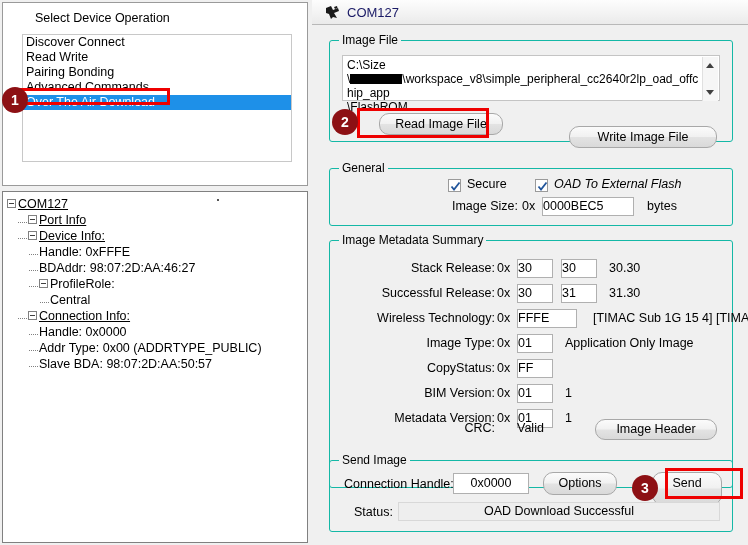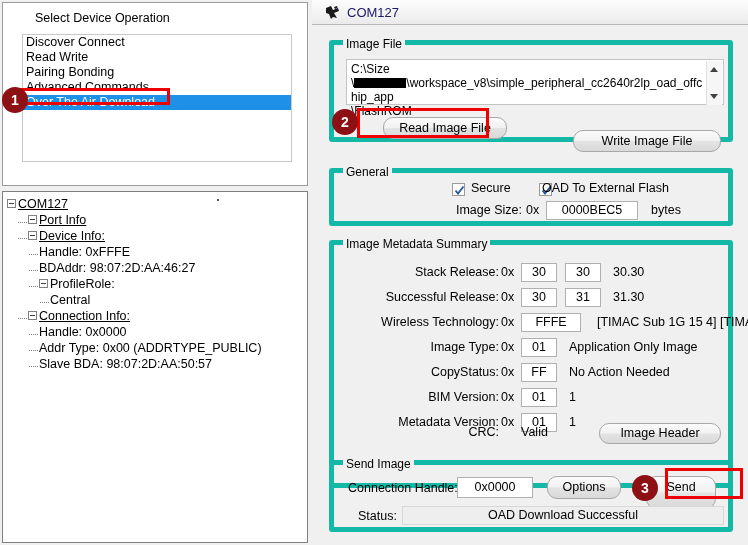--- a/index.html
+++ b/index.html
@@ -141,21 +141,21 @@
   .title-text {
     position: absolute;
     left: 35px; top: 5px;
     font-size: 13px;
     color: #1a1a66;
     white-space: nowrap;
   }
 
   .grp {
     position: absolute;
-    border: 5px solid #14b8a6;
+    border: 1px solid #14b8a6;
     border-radius: 3px;
     box-sizing: border-box;
     background: transparent;
   }
   .grp-label {
     position: absolute;
     top: -8px; left: 9px;
     background: #f0f0f0;
     padding: 0 3px;
     font-size: 12px;
@@ -233,21 +233,21 @@
     width: 13px; height: 13px;
     background: #fefefe;
     border: 1px solid #9a9a9a;
     box-sizing: border-box;
   }
   .cb svg { position: absolute; left: 1px; top: 1px; }
   .cb-lab { position: absolute; font-size: 12.5px; white-space: nowrap; }
   #cb-secure      { left: 118px; top: 2px; }
   #cb-secure-lab  { left: 137px; top: 0px; }
   #cb-oad         { left: 205px; top: 2px; }
-  #cb-oad-lab     { left: 208px; top: 0px; }
+  #cb-oad-lab     { left: 224px; top: 0px; font-style: italic; }
 
   .fld-row { position: absolute; height: 20px; }
   .fld-lab {
     position: absolute;
     text-align: right;
     font-size: 12.5px;
     white-space: nowrap;
     line-height: 19px;
   }
   .fld-0x {
@@ -255,21 +255,20 @@
     font-size: 12.5px;
     line-height: 19px;
   }
   .tbox-in {
     position: absolute;
     background: #ffffff;
     border: 1px solid #b0b0b0;
     box-sizing: border-box;
     font-family: "Liberation Sans", sans-serif;
     font-size: 12.5px;
-    text-align: center;
     line-height: 17px;
     color: #000;
   }
   .fld-after {
     position: absolute;
     font-size: 12.5px;
     line-height: 19px;
     white-space: nowrap;
   }
   #imgsize-row { left: 0; top: 28px; width: 100%; }
@@ -292,21 +291,21 @@
 
   #btn-header { left: 265px; top: 178px; width: 122px; height: 21px; line-height: 19px; }
 
   
   #grp-send { left: 17px; top: 460px; width: 404px; height: 72px; }
   #send-lab  { left: 14px; top: 14px; position: absolute; font-size: 12.5px; line-height: 19px; white-space: nowrap; }
   #send-in   { left: 123px; top: 12px; width: 76px; height: 21px; line-height: 19px; position: absolute;
                background:#fff; border:1px solid #b0b0b0; box-sizing:border-box; text-align:center; font-size:12.5px;
                font-family:"Liberation Sans", sans-serif; }
   #btn-options { left: 213px; top: 11px; width: 74px; height: 23px; line-height: 21px; }
-  #btn-send    { left: 312px; top: 11px; width: 70px; height: 33px; line-height: 21px; }
+  #btn-send    { left: 322px; top: 11px; width: 70px; height: 33px; line-height: 21px; }
   #status-lab  { position:absolute; left: 24px; top: 44px; font-size: 12.5px; white-space: nowrap; }
   #status-box  {
     position: absolute;
     left: 68px; top: 41px;
     width: 322px; height: 19px;
     background: #eeeeee;
     border: 1px solid #d8d8d8;
     box-sizing: border-box;
     text-align: center;
     font-size: 12.5px;
@@ -460,21 +459,20 @@
         <div class="mrow" style="top: 93px;">
           <span class="mlab lab-w">Image Type:</span>
           <span class="m0x">0x</span>
           <span class="tbox-in mf1">01</span>
           <span class="maft" style="left: 235px;">Application Only Image</span>
         </div>
         <div class="mrow" style="top: 118px;">
           <span class="mlab lab-w">CopyStatus:</span>
           <span class="m0x">0x</span>
           <span class="tbox-in mf1">FF</span>
-          <span class="maft" style="left: 235px;">No Action Needed</span>
         </div>
         <div class="mrow" style="top: 143px;">
           <span class="mlab lab-w">BIM Version:</span>
           <span class="m0x">0x</span>
           <span class="tbox-in mf1">01</span>
           <span class="maft" style="left: 235px;">1</span>
         </div>
         <div class="mrow" style="top: 168px;">
           <span class="mlab lab-w">Metadata Version:</span>
           <span class="m0x">0x</span>

